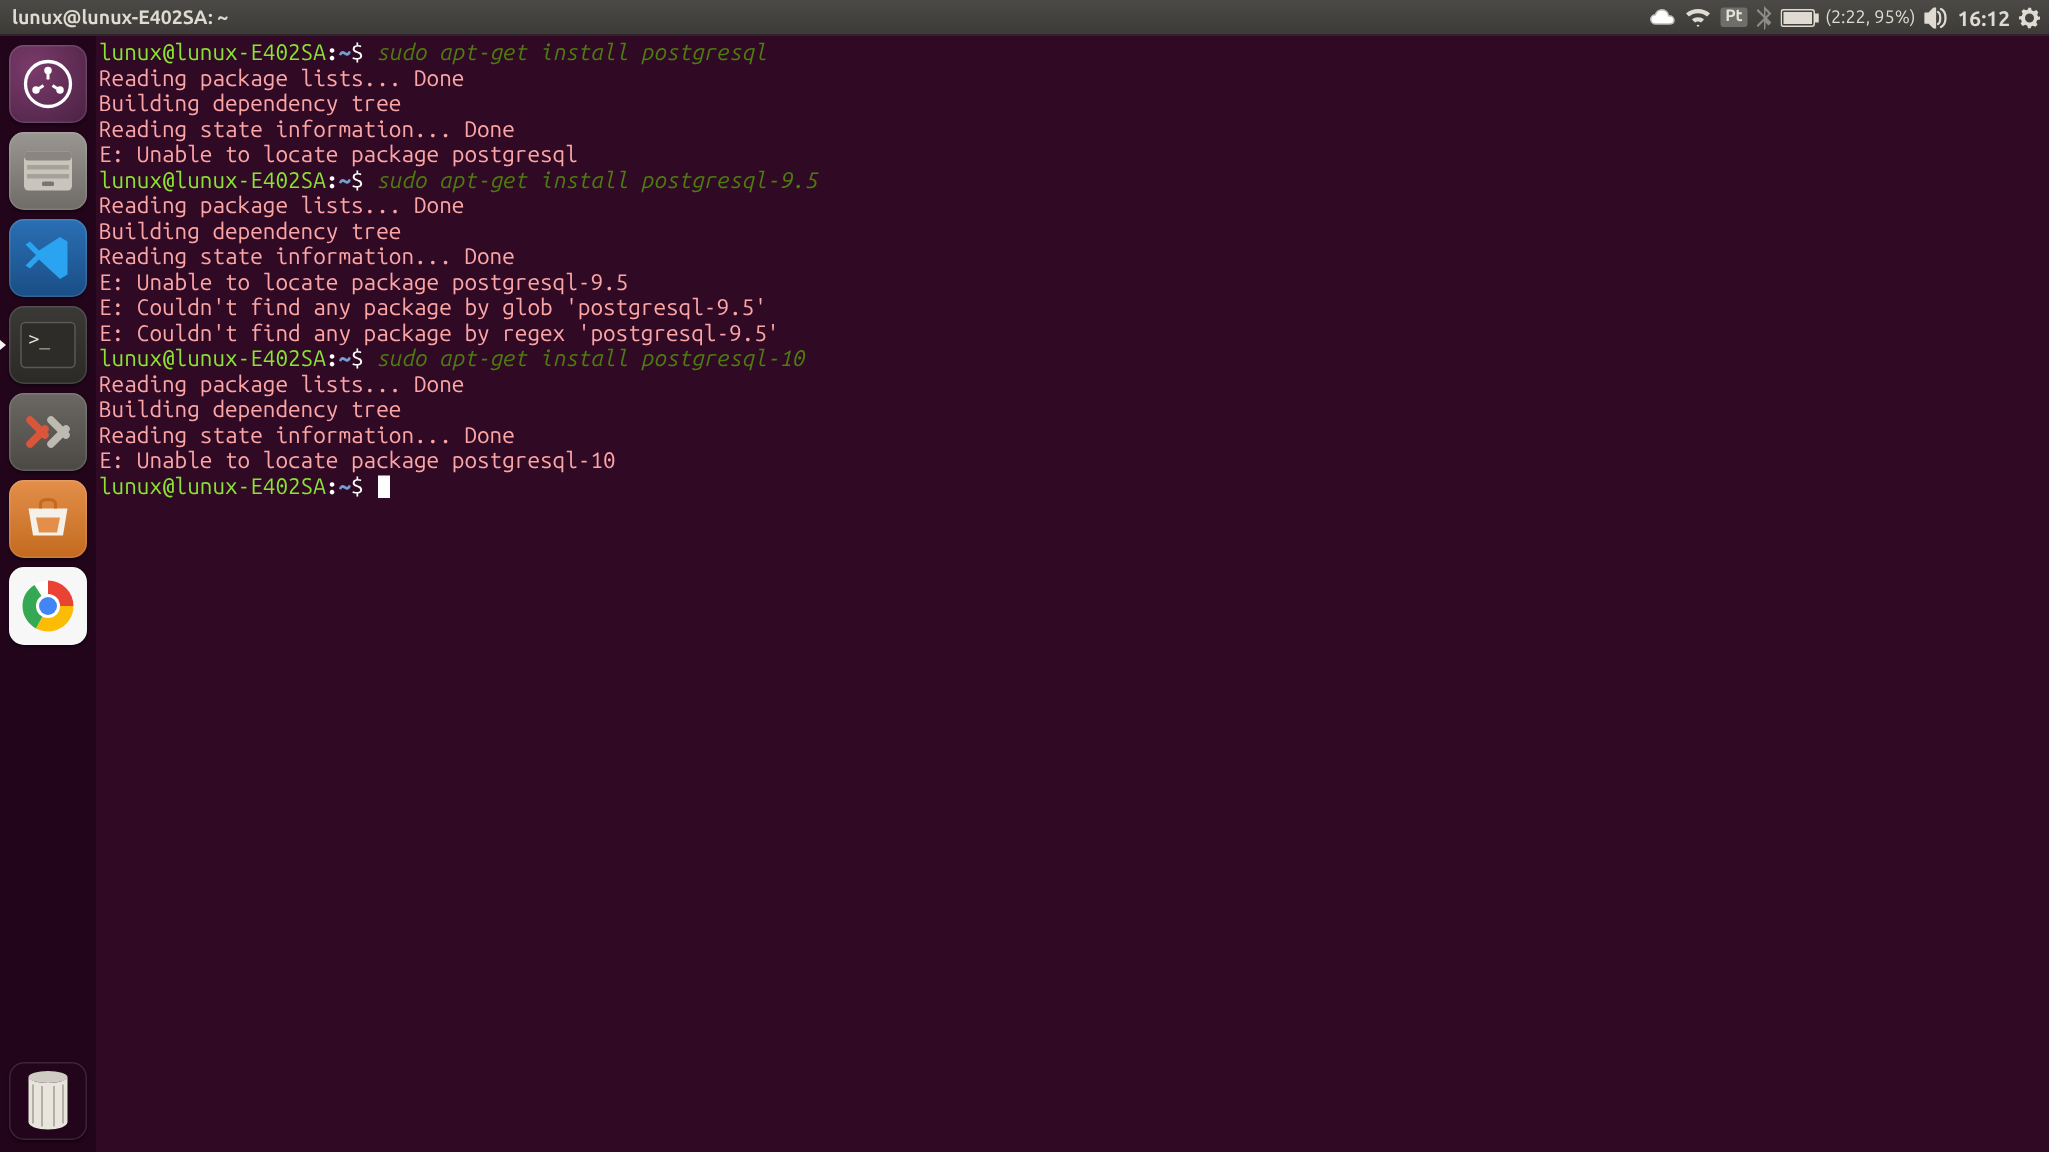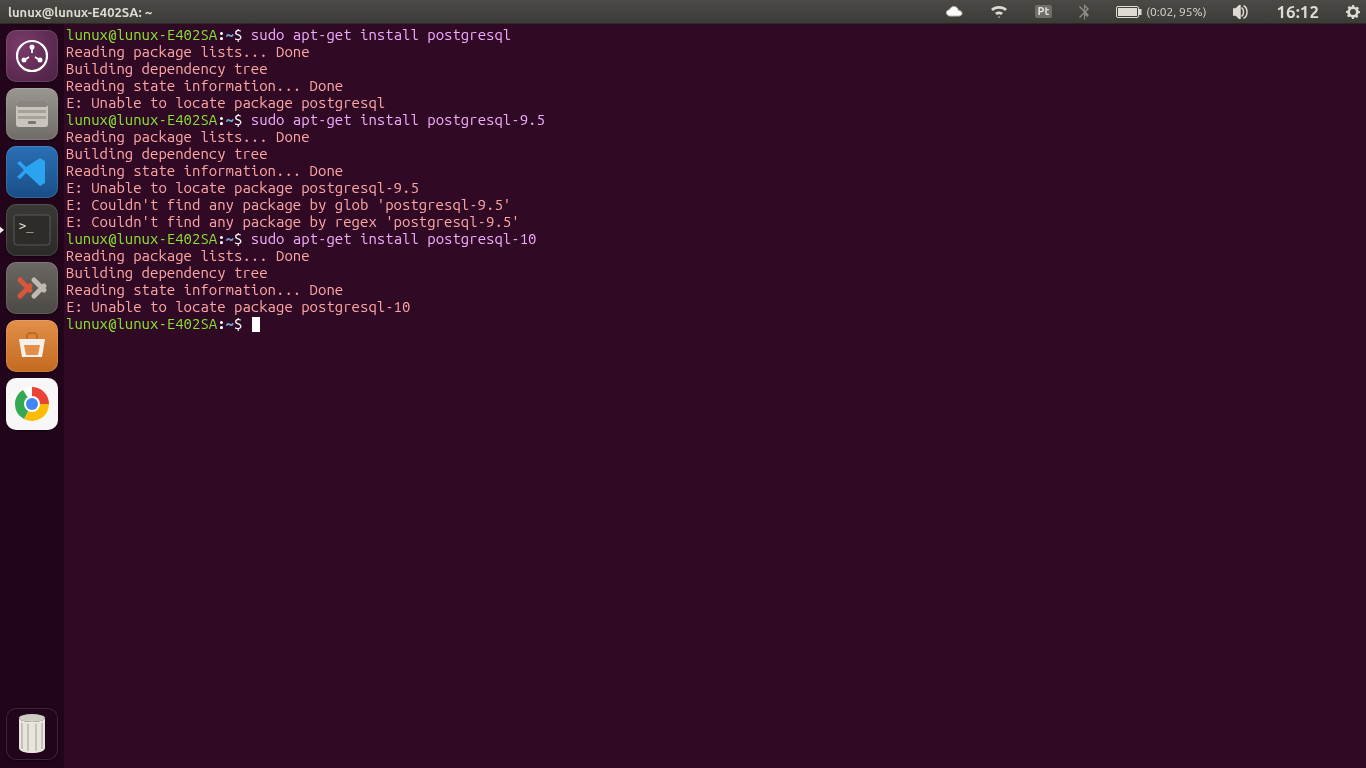--- a/index.html
+++ b/index.html
@@ -9,29 +9,29 @@
   
   .menubar {
     position: absolute; top: 0; left: 0; right: 0; height: 24px;
     background: linear-gradient(to bottom, #4b4a46, #3c3b37);
     color: #dfdbd2; font-size: 13px; display: flex; align-items: center;
     padding: 0 6px 0 8px; z-index: 10;
     border-bottom: 1px solid #2a2926;
   }
   .menubar .title { flex: 0 0 auto; font-weight: bold; color: #dfdbd2; }
   .menubar .spacer { flex: 1 1 auto; }
-  .menubar .ind { display: flex; align-items: center; gap: 27px; }
+  .menubar .ind { display: flex; align-items: center; gap: 6px; }
   .menubar .ind > * { display: flex; align-items: center; }
   .menubar svg { display: block; }
   .pt-badge {
     background: #6f6e69; color: #e6e3da; font-size: 11px; font-weight: bold;
     padding: 1px 3px; border-radius: 2px; line-height: 1;
   }
   .batt-text { font-size: 12px; color: #dfdbd2; }
-  .clock { font-size: 17px; color: #dfdbd2; font-weight: bold; }
+  .clock { font-size: 14px; color: #dfdbd2; font-weight: bold; }
 
   
   .launcher {
     position: absolute; top: 24px; left: 0; bottom: 0; width: 64px;
     background: rgba(30, 10, 25, 0.55);
     display: flex; flex-direction: column; align-items: center;
     padding-top: 6px; gap: 6px; z-index: 5;
   }
   .launcher .tile {
     width: 52px; height: 52px; border-radius: 10px;
@@ -63,21 +63,21 @@
     color: #ffffff;
     padding: 2px 0 0 2px;
     white-space: pre;
     overflow: hidden;
   }
   .terminal .line { white-space: pre; }
   .p-user { color: #8ae234; font-weight: normal; }
   .p-sep  { color: #ffffff; font-weight: bold; }
   .p-path { color: #729fcf; font-weight: bold; }
   .p-doll { color: #ffffff; }
-  .cmd    { color: #f0abfc; }
+  .cmd    { color: #4d7c0f; font-style: italic; }
   .out    { color: #fca5a5; }
   .cursor {
     display: inline-block; width: 8px; height: 15px; background: #ffffff;
     vertical-align: text-bottom; margin-left: 1px;
   }
 </style>
 </head>
 <body>
 
 <div class="menubar">
@@ -99,21 +99,21 @@
       <svg width="10" height="16" viewBox="0 0 10 16">
           <path d="M5 0v6L1 2 0 3l5 5-5 5 1 1 4-4v6l5-5-3-3 3-3-5-5zM6 3l2 2-2 2V3zm0 8l2 2-2 2v-4z" fill="#8f8c85"></path>
         </svg>
     </span>
     <span style="gap:4px">
       <svg width="26" height="12" viewBox="0 0 26 12">
           <rect x="0.5" y="0.5" width="22" height="11" rx="1.5" fill="none" stroke="#dfdbd2"></rect>
           <rect x="2" y="2" width="19" height="8" fill="#dfdbd2"></rect>
           <rect x="23" y="3" width="2.5" height="6" fill="#dfdbd2"></rect>
         </svg>
-      <span class="batt-text">(0:02, 95%)</span>
+      <span class="batt-text">(2:22, 95%)</span>
     </span>
     <span>
       <svg width="16" height="14" viewBox="0 0 16 14">
           <path d="M0 4h3l4-4v14l-4-4H0zM9 3c2 1 2 7 0 8M11 1c4 2 4 10 0 12" fill="none" stroke="#dfdbd2" stroke-width="1.5" stroke-linecap="round"></path>
           <path d="M0 4h3l4-4v14l-4-4H0z" fill="#dfdbd2"></path>
         </svg>
     </span>
     <span class="clock">16:12</span>
     <span>
       <svg width="14" height="14" viewBox="0 0 14 14">

